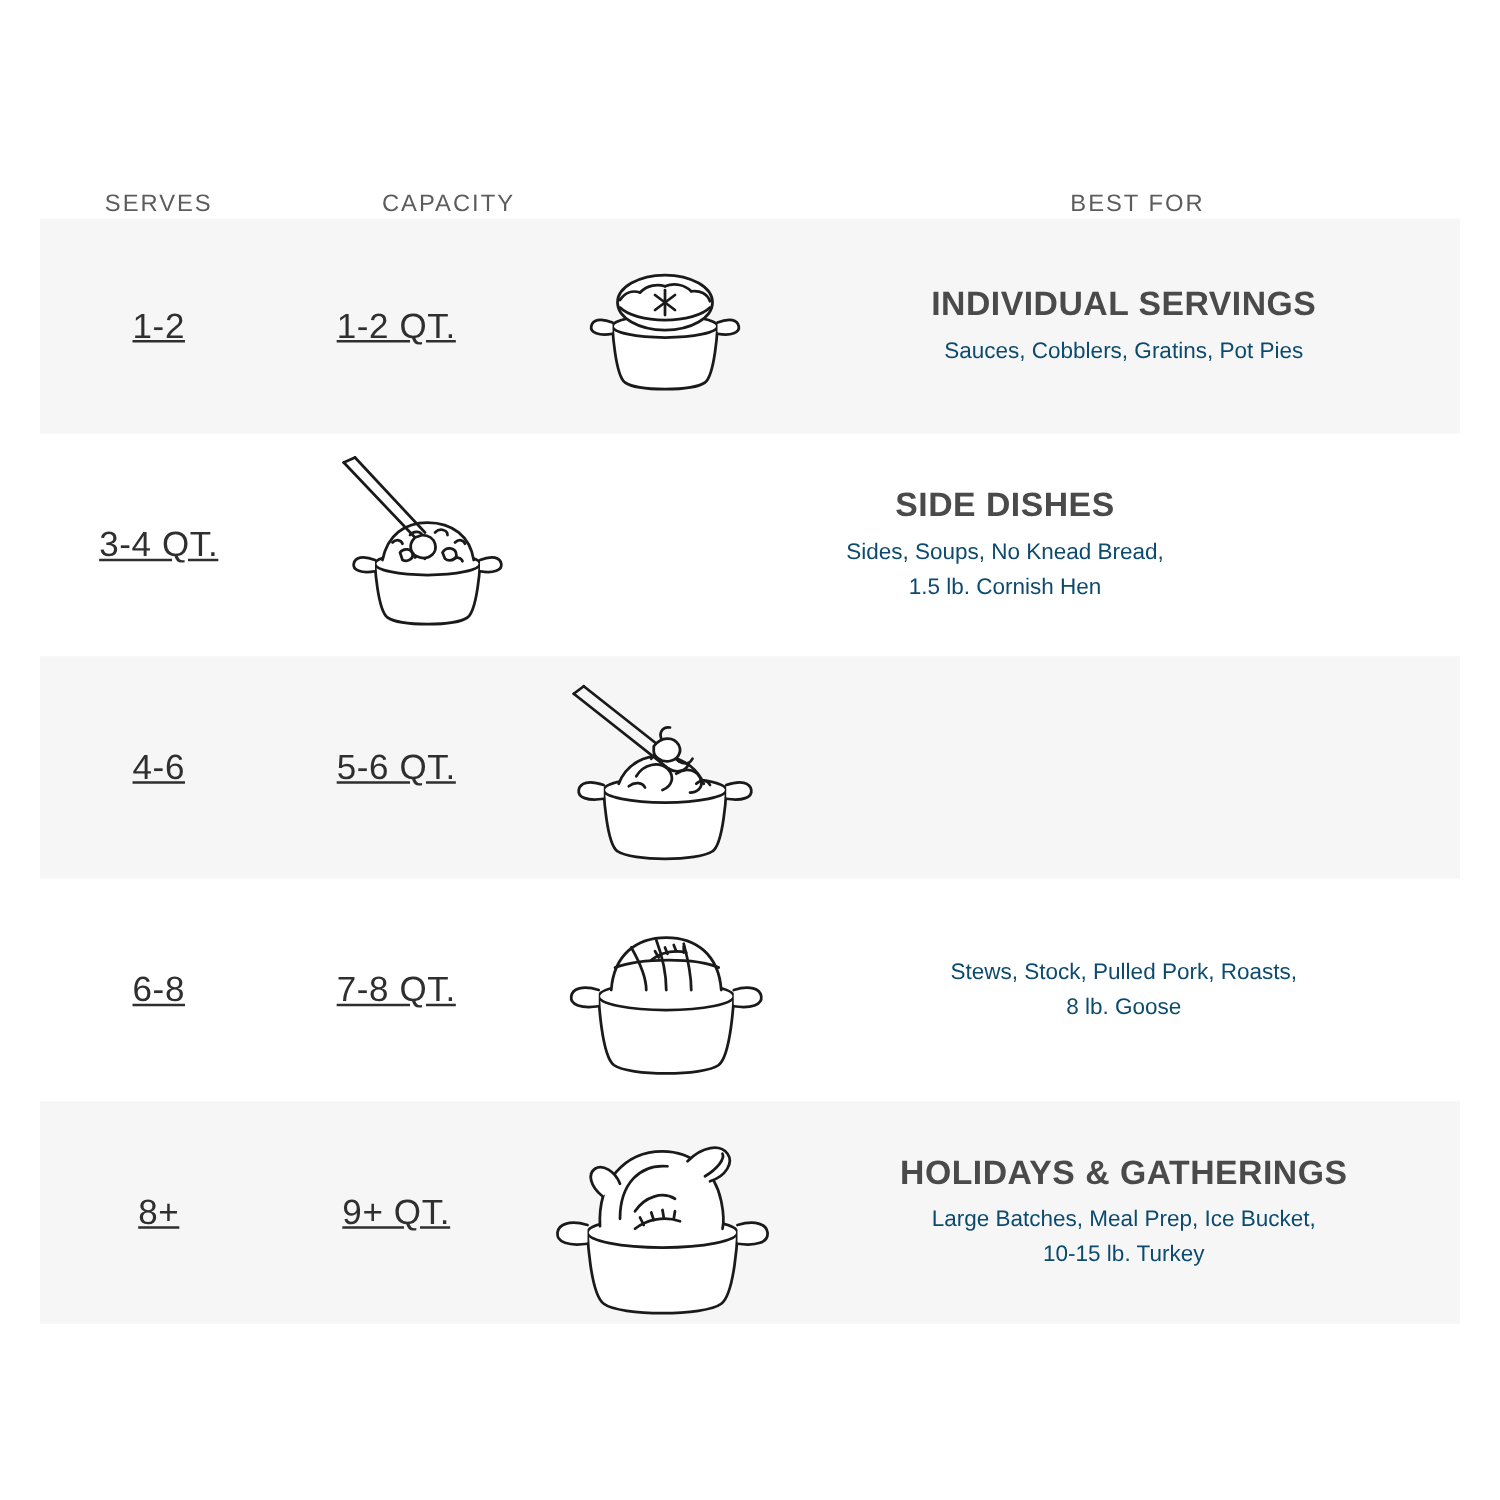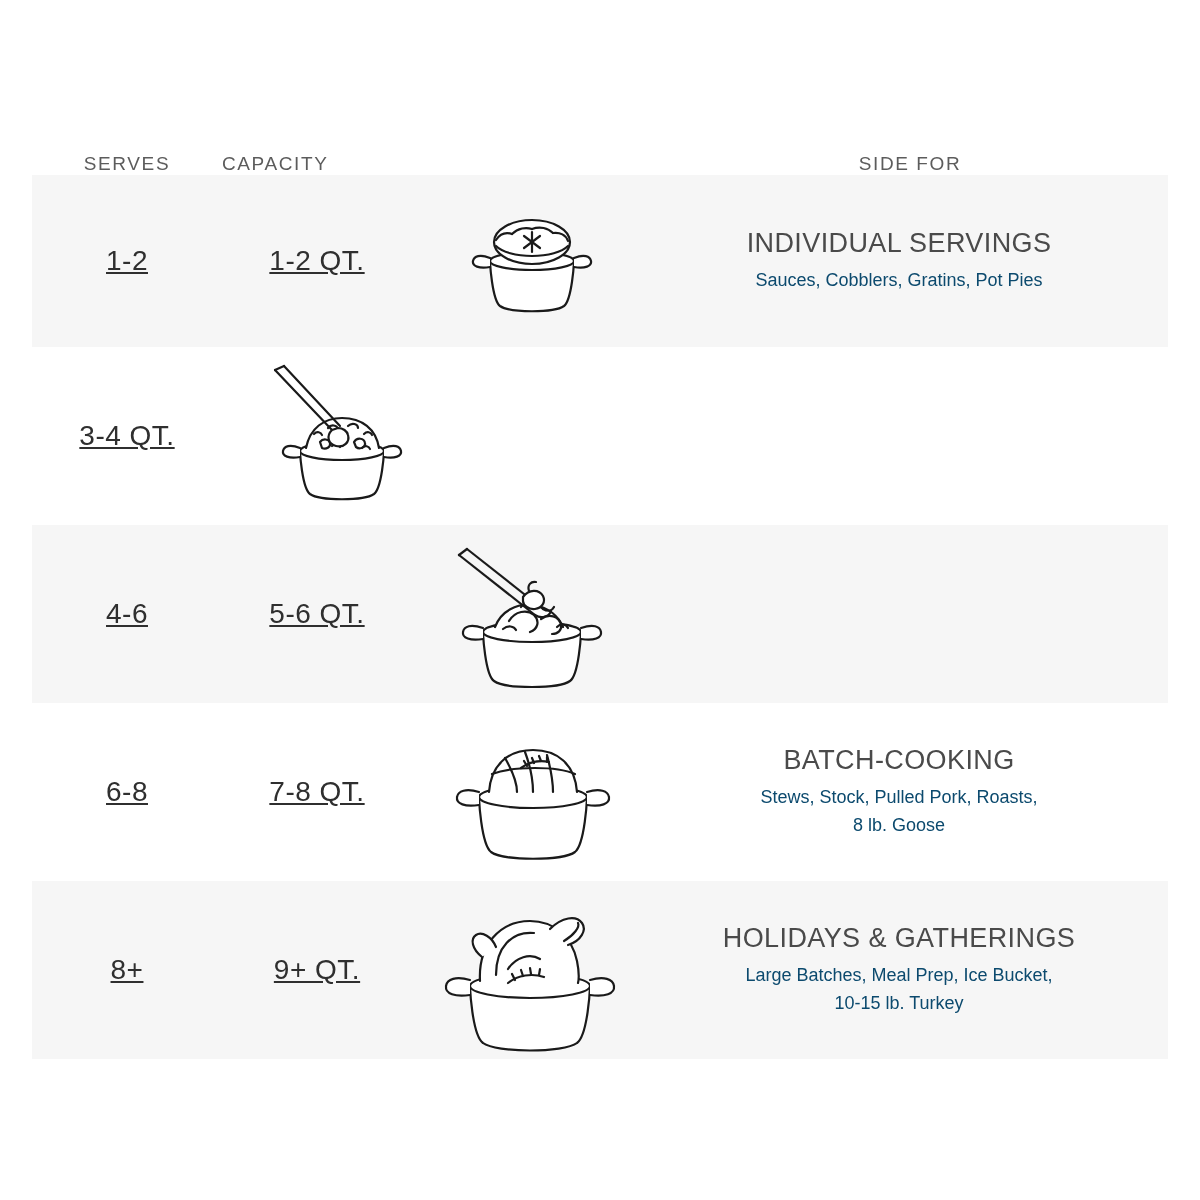--- a/index.html
+++ b/index.html
@@ -30,21 +30,21 @@
     padding: 105px 32px 0 32px;
     box-sizing: content-box;
   }
   .col-serves {
     width: 190px;
     text-align: center;
     flex: 0 0 190px;
   }
   .col-capacity {
     width: 190px;
-    text-align: left;
+    text-align: right;
     flex: 0 0 190px;
   }
   .col-image {
     width: 240px;
     flex: 0 0 240px;
   }
   .col-bestfor {
     flex: 1 1 auto;
     text-align: center;
   }
@@ -97,21 +97,21 @@
     text-align: center;
     padding-right: 22px;
     box-sizing: border-box;
   }
   .bestfor-title {
     font-size: 27px;
     color: #4a4a4a;
     letter-spacing: 0.4px;
     line-height: 1.25;
     margin-bottom: 6px;
-    font-weight: 400;
+    font-weight: 700;
   }
   .bestfor-desc {
     font-size: 18px;
     color: #0c4a6e;
     line-height: 1.55;
     font-weight: 400;
   }
 
   .row-1 { height: 172px; }
   .row-2 { height: 178px; }
@@ -126,21 +126,21 @@
 
   <div class="chart-header">
     <div class="col-serves">
       <span class="header-label">SERVES</span>
     </div>
     <div class="col-capacity">
       <span class="header-label">CAPACITY</span>
     </div>
     <div class="col-image"></div>
     <div class="col-bestfor">
-      <span class="header-label">SIDE FOR</span>
+      <span class="header-label">BEST FOR</span>
     </div>
   </div>
 
   <div class="chart-body">
 
     <div class="chart-row shaded row-1">
       <div class="cell-serves">1-2</div>
       <div class="cell-capacity">1-2 QT.</div>
       <div class="cell-image">
         <span>
@@ -197,20 +197,25 @@
             <path d="M130 92 c3-3 7-2 8 1"></path>
 
             <path d="M43 14 L100 74"></path>
             <path d="M52 10 L108 70"></path>
             <path d="M43 14 L52 10"></path>
 
             <path d="M100 74 c-6 6 -4 14 4 16 c8 2 14-4 12-11 c-1-4-5-7-10-7 z" fill="#fff"></path>
           </svg>
         </span>
       </div>
+      <div class="cell-bestfor">
+        <div class="bestfor-title">SIDE DISHES</div>
+        <div class="bestfor-desc" style="white-space: pre-line;">Sides, Soups, No Knead Bread,
+1.5 lb. Cornish Hen</div>
+      </div>
     </div>
 
     <div class="chart-row shaded row-3">
       <div class="cell-serves">4-6</div>
       <div class="cell-capacity">5-6 QT.</div>
       <div class="cell-image">
         <span>
           <svg width="230" height="170" viewBox="0 0 230 170" fill="none" stroke="#1a1a1a" stroke-width="2.2" stroke-linecap="round" stroke-linejoin="round">
 
             <path d="M66 104 C66 104 68 146 77 152 C88 160 142 160 153 152 C162 146 164 104 164 104 Z" fill="#fff"></path>
@@ -259,21 +264,20 @@
 
             <path d="M104 56 C112 50 122 48 132 50"></path>
             <path d="M110 54 l-3-5"></path>
               <path d="M117 51 l-2-5"></path>
             <path d="M124 49 l-2-5"></path>
               <path d="M130 50 l0-5"></path>
           </svg>
         </span>
       </div>
       <div class="cell-bestfor">
-        <div class="bestfor-title">BATCH-COOKING</div>
         <div class="bestfor-desc" style="white-space: pre-line;">Stews, Stock, Pulled Pork, Roasts,
 8 lb. Goose</div>
       </div>
     </div>
 
     <div class="chart-row shaded row-5">
       <div class="cell-serves">8+</div>
       <div class="cell-capacity">9+ QT.</div>
       <div class="cell-image">
         <span>

